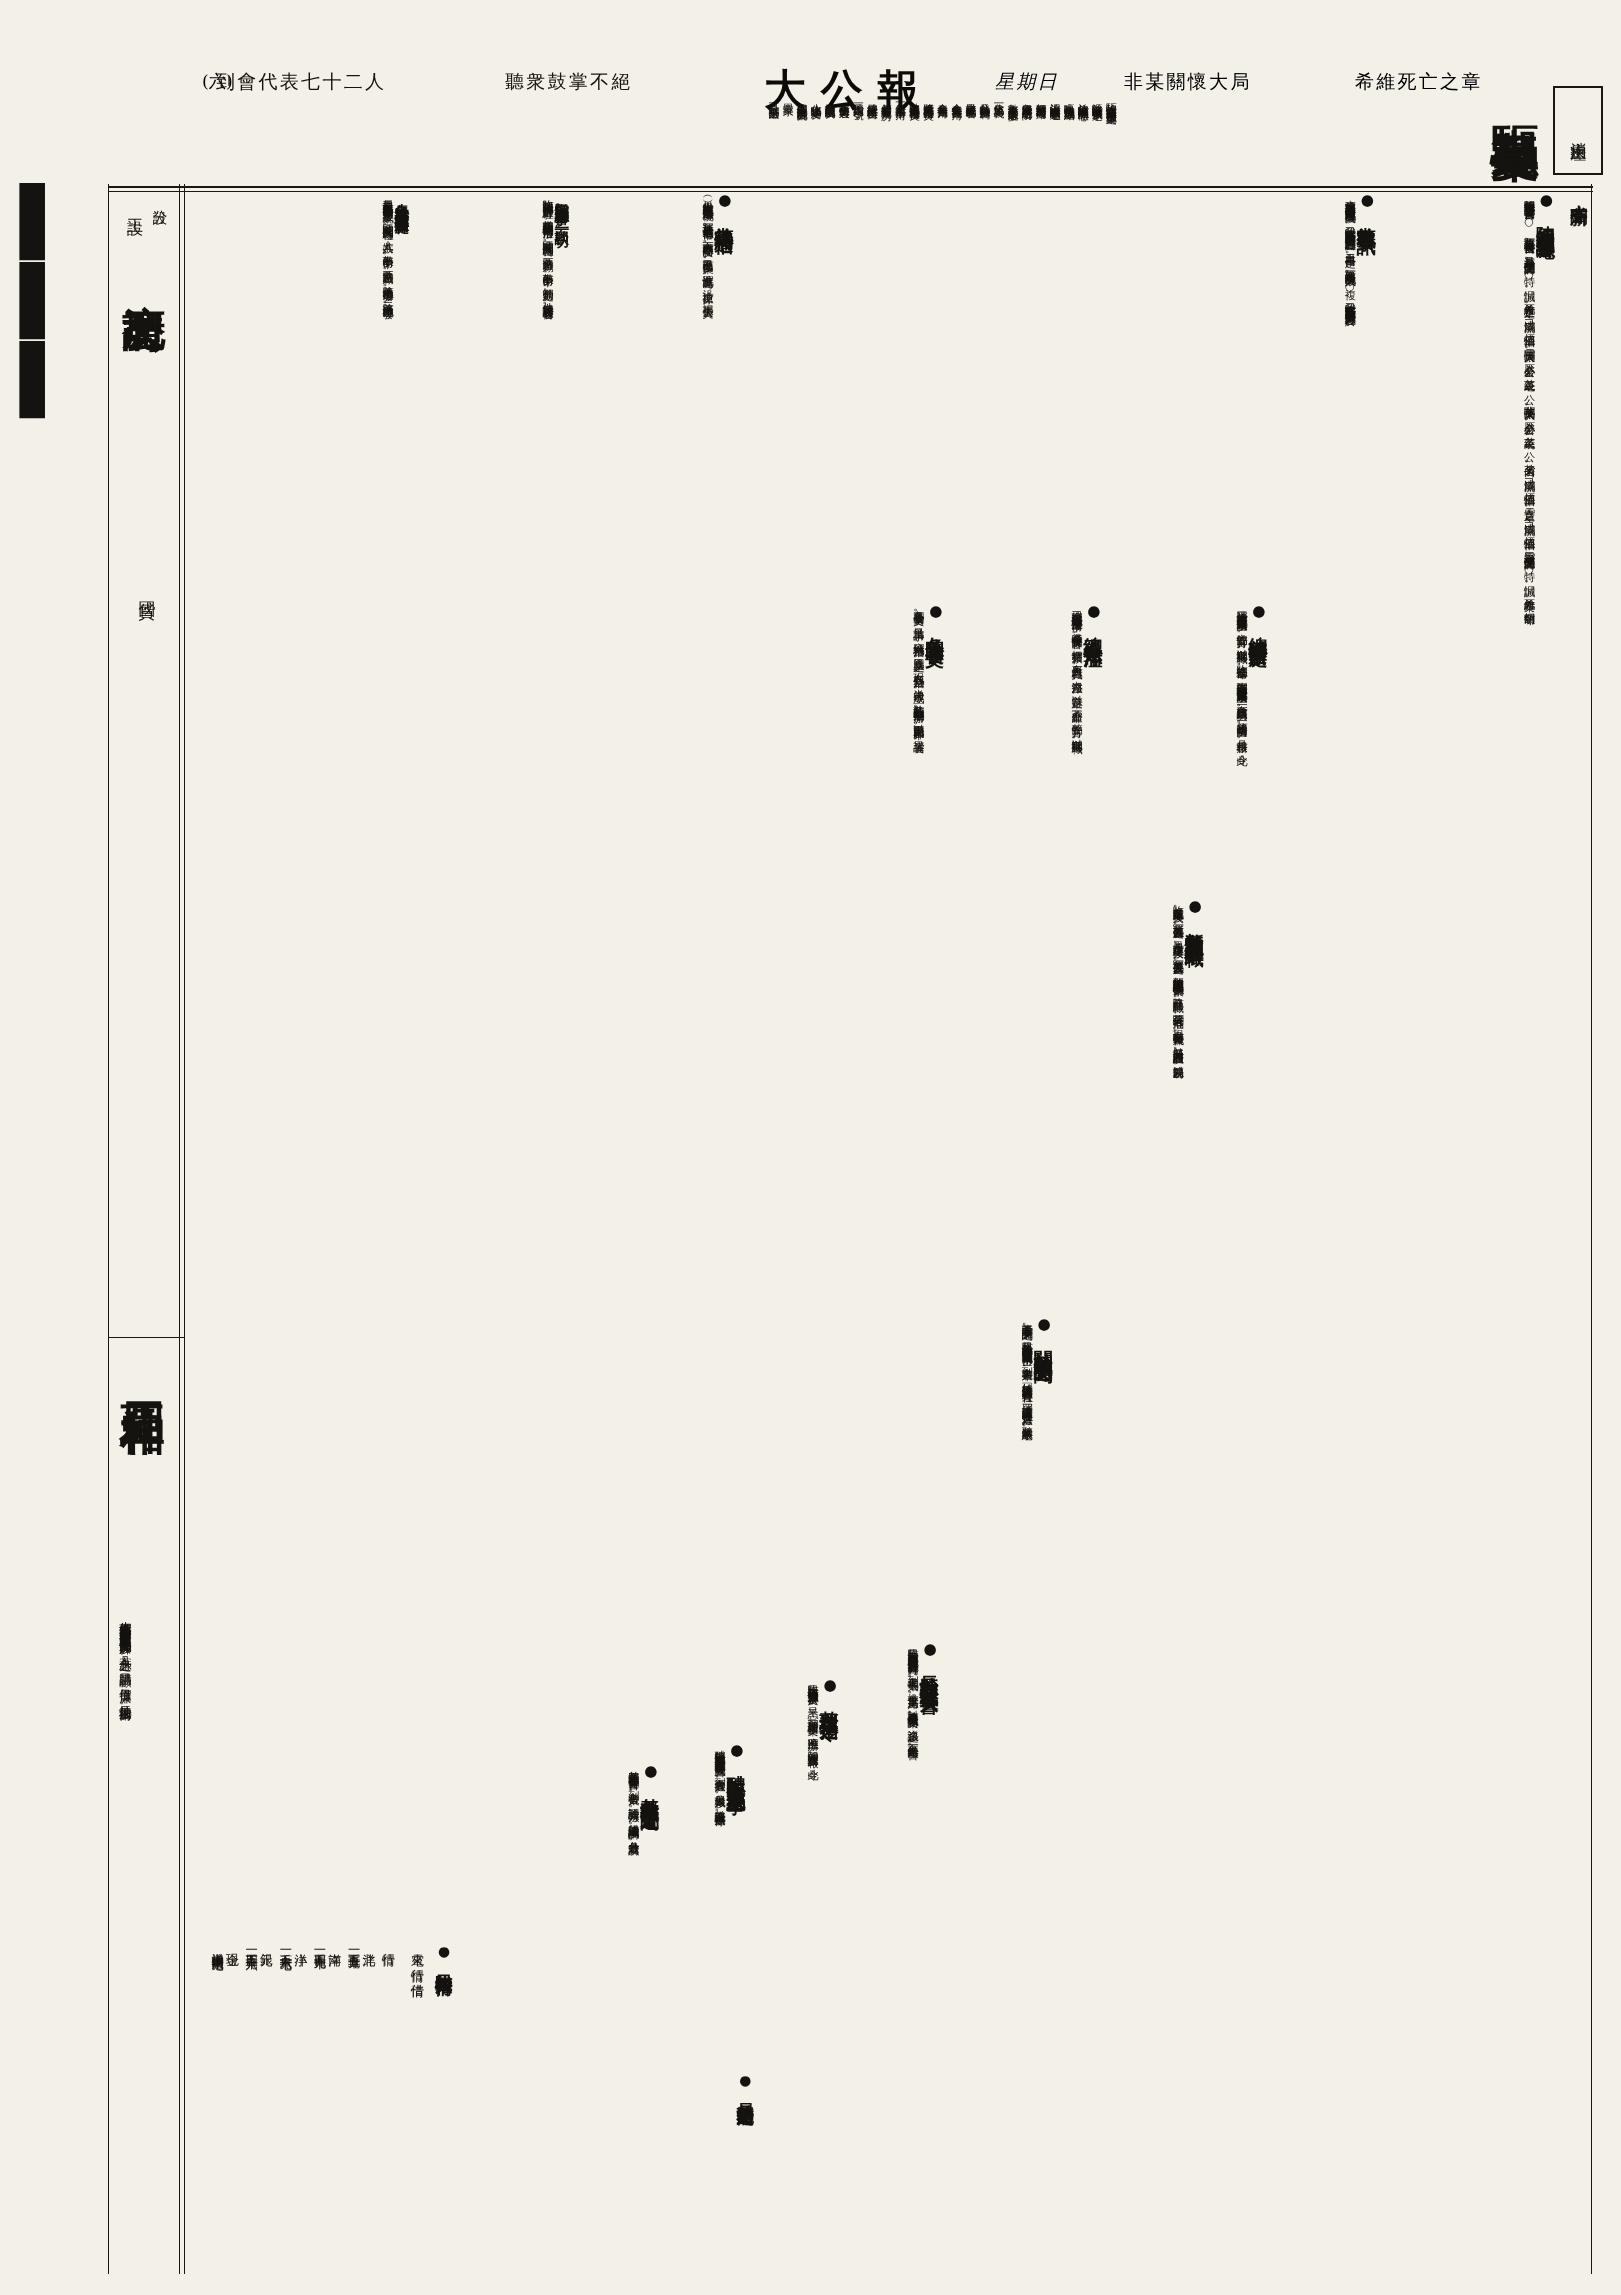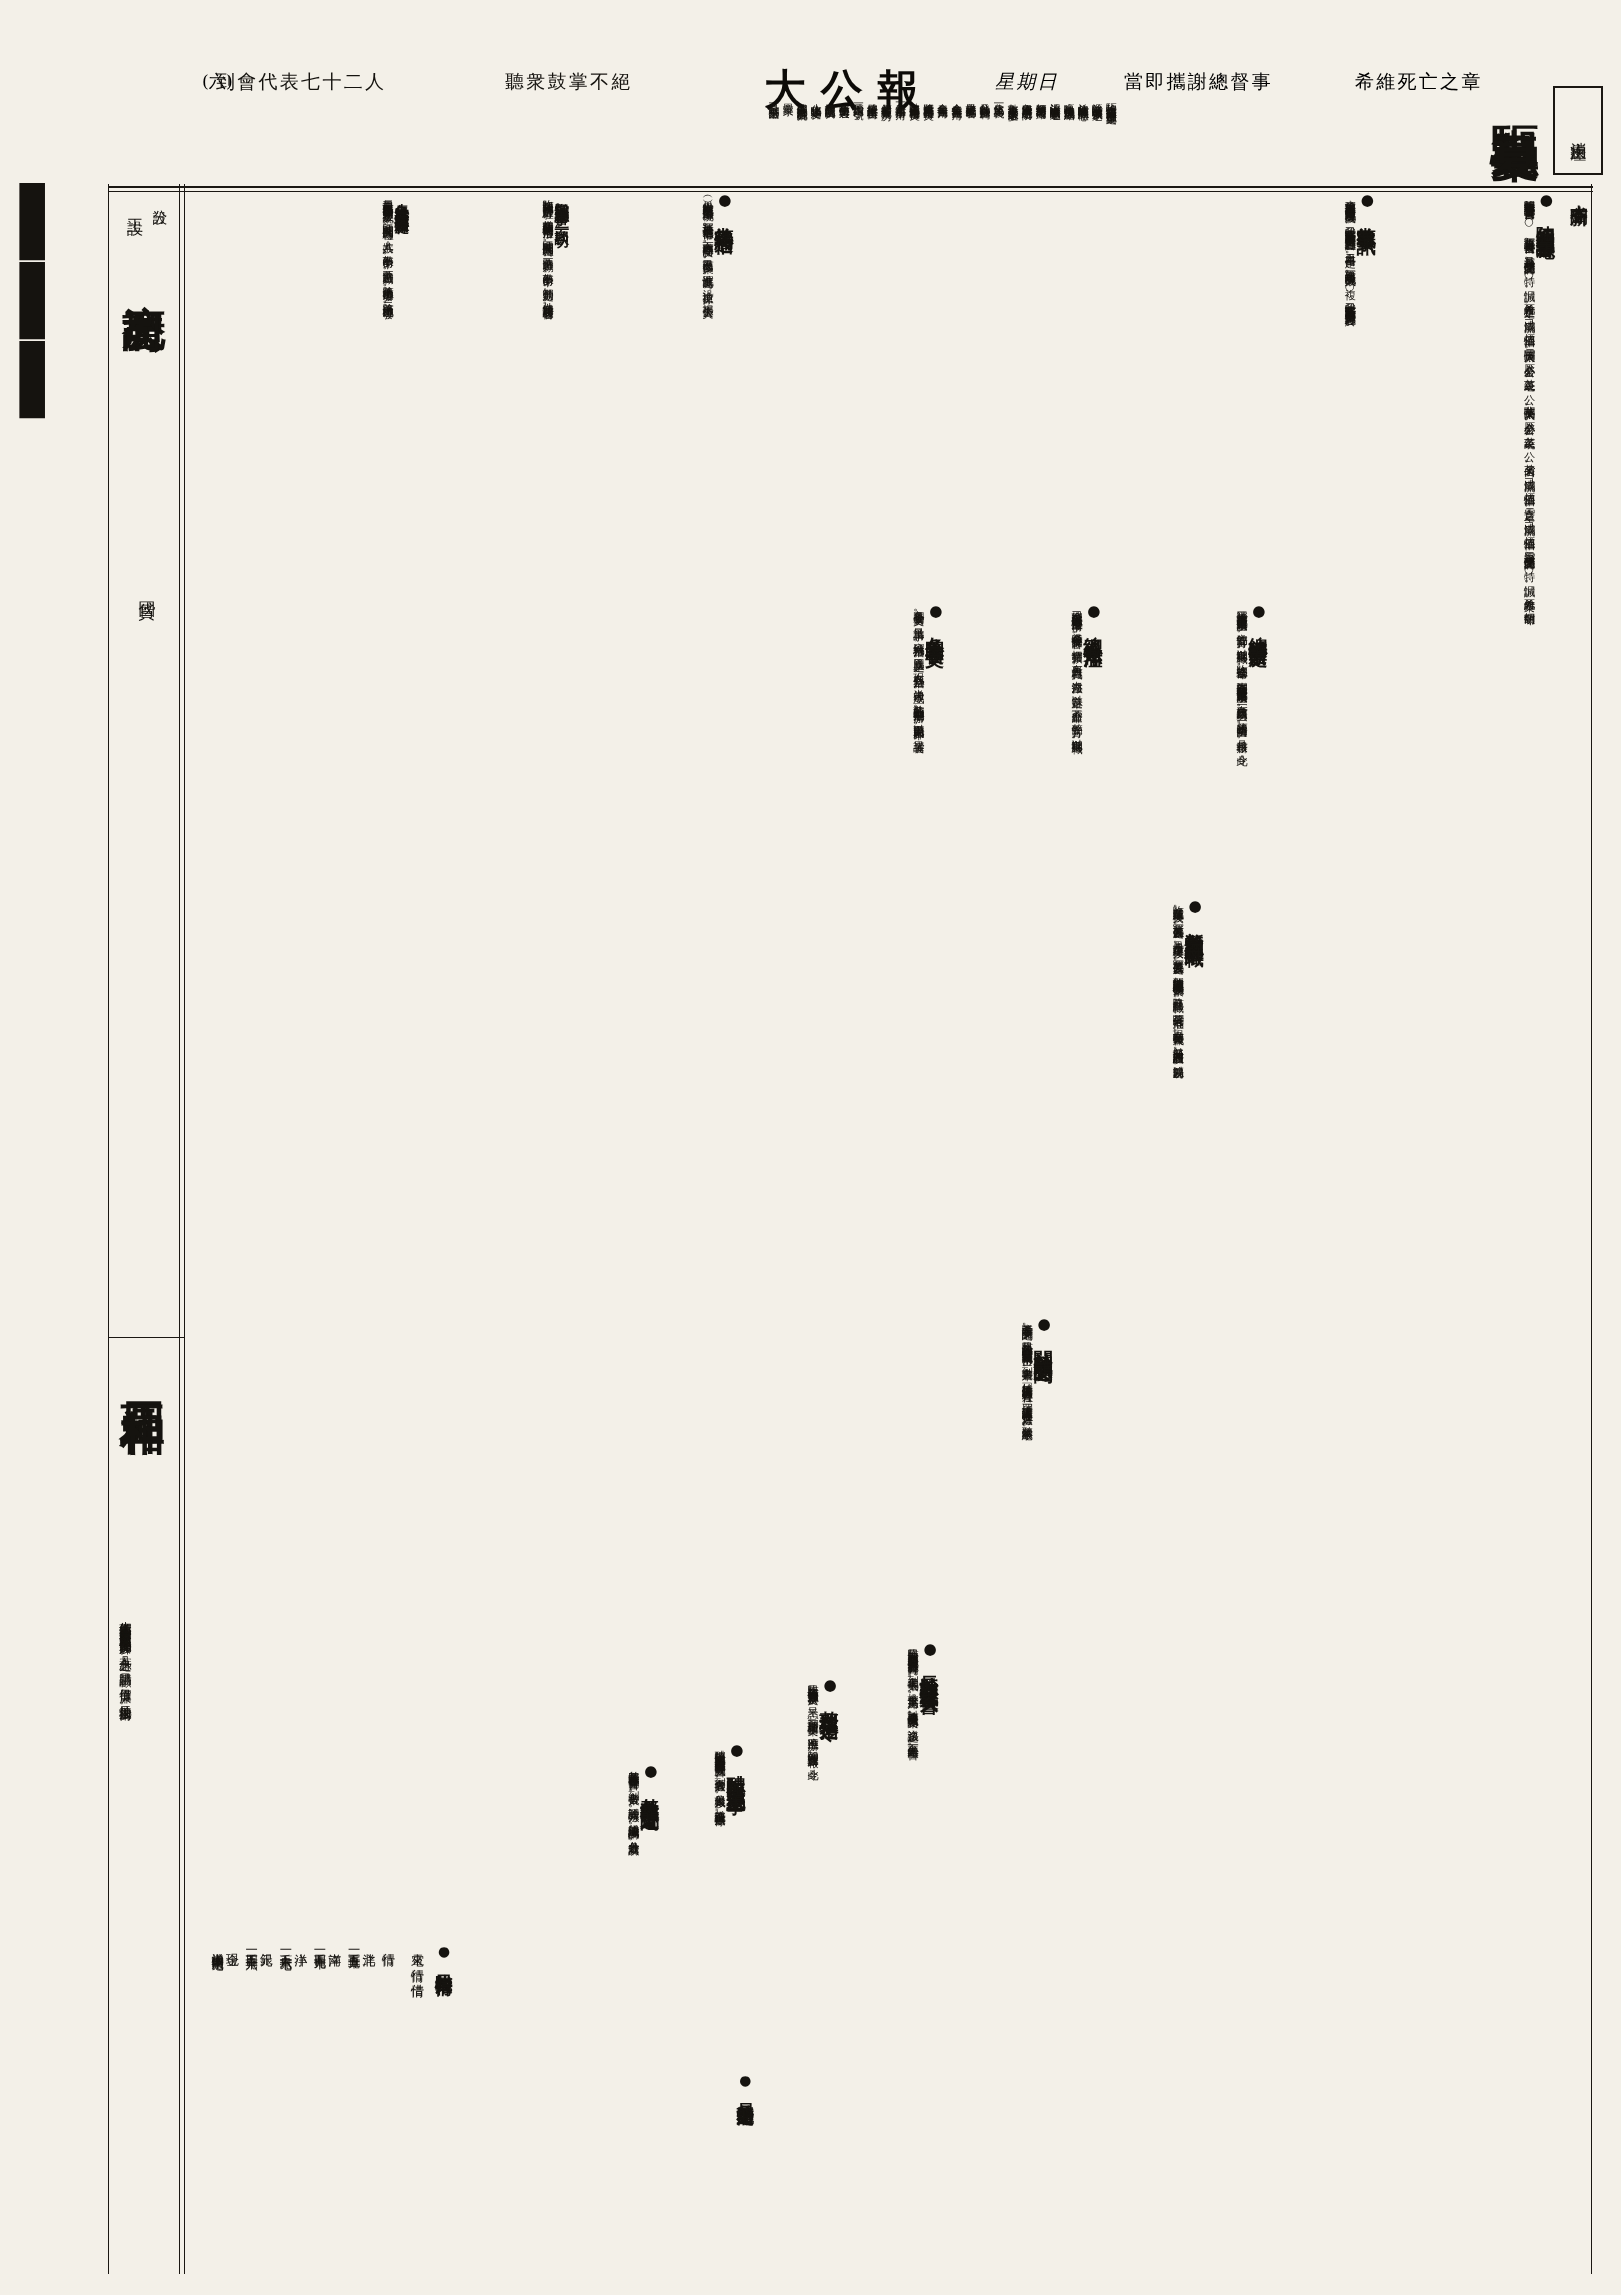--- a/index.html
+++ b/index.html
@@ -101,21 +101,21 @@
 
 <div id="page">
 
   <div id="masthead">
 
     <div id="mast-pageno">(六)</div>
     <div id="mast-date-left">到會代表七十二人</div>
     <div id="mast-issue">聽衆鼓掌不絕</div>
     <div id="mast-title">大公報</div>
     <div id="mast-weekday">星期日</div>
-    <div style="position:absolute;left:1124px;top:69px;font-size:19px;letter-spacing:.12em;">當即攜謝總督事</div>
+    <div style="position:absolute;left:1124px;top:69px;font-size:19px;letter-spacing:.12em;">非某關懷大局</div>
     <div id="mast-year">希維死亡之章</div>
 
     <div id="ad-top">
       <div class="seal v" style="font-size:16px;">消疾止痙</div>
       <div class="v" style="position:absolute;right:56px;top:1.4px;font-size:48px;font-weight:bold;height:101px;">驅蟲製半夏</div>
     </div>
 
     <div id="ad-strip">
         <div class="v">驅除蛔蟲寸白蟲等腸內寄生蟲之聖藥</div>
         <div class="v">治嘔吐痰涎咳嗽痰多氣逆</div>

